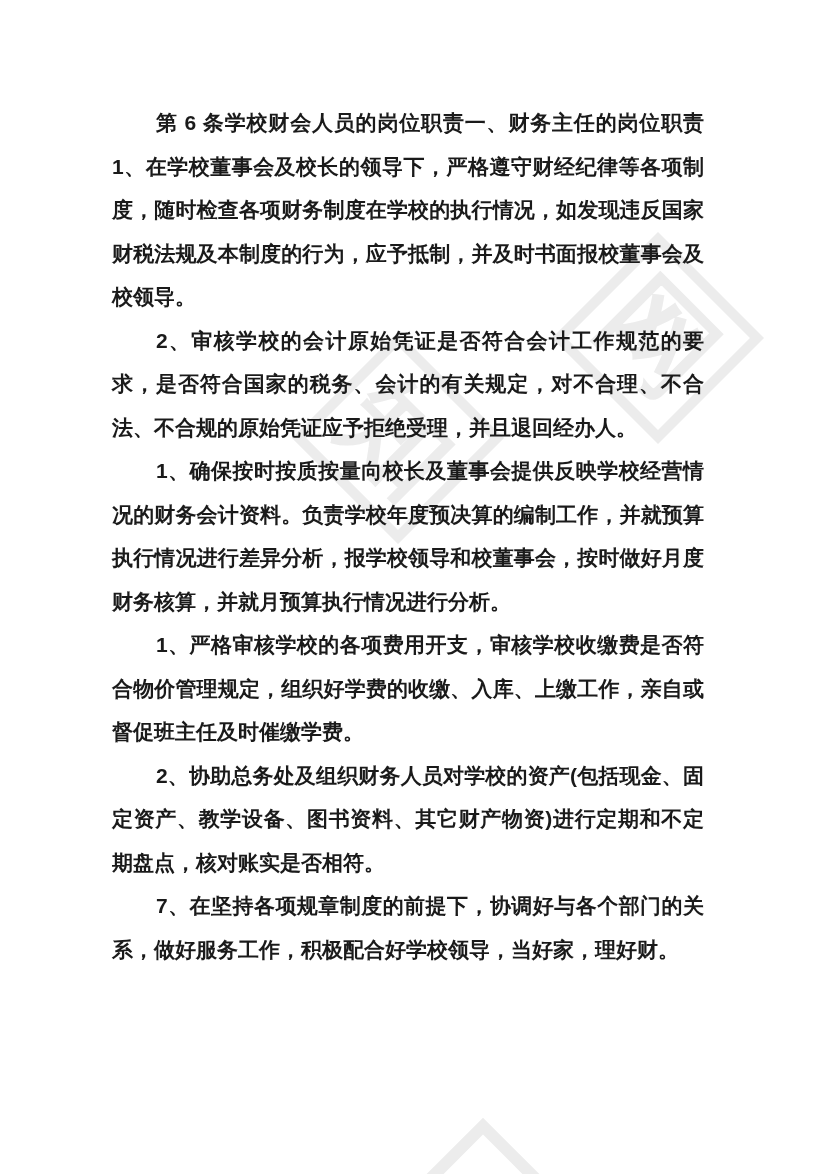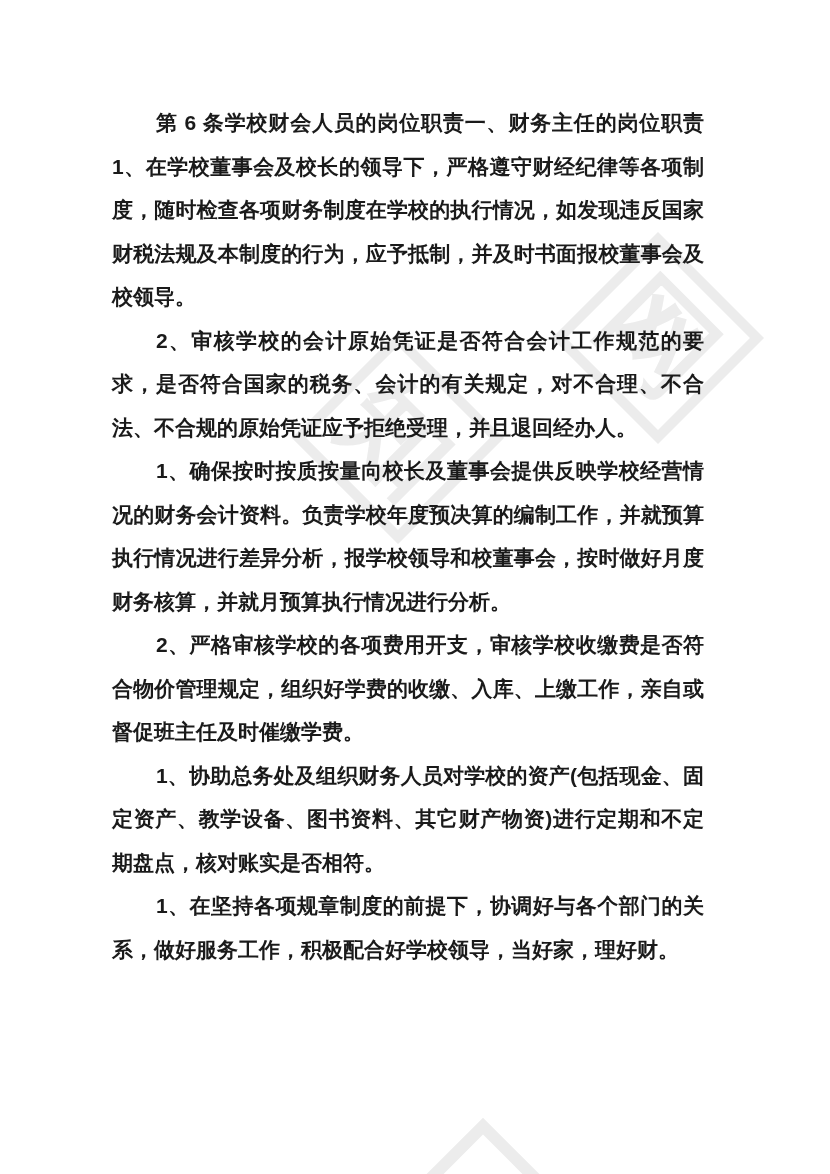--- a/index.html
+++ b/index.html
@@ -82,18 +82,18 @@
     </div>
     <div class="wm-unit wm-bottom">
       <span>知</span>
     </div>
   </div>
 
   <div class="content">
     <p>第 6 条学校财会人员的岗位职责一、财务主任的岗位职责 1、在学校董事会及校长的领导下，严格遵守财经纪律等各项制度，随时检查各项财务制度在学校的执行情况，如发现违反国家财税法规及本制度的行为，应予抵制，并及时书面报校董事会及校领导。</p>
     <p>2、审核学校的会计原始凭证是否符合会计工作规范的要求，是否符合国家的税务、会计的有关规定，对不合理、不合法、不合规的原始凭证应予拒绝受理，并且退回经办人。</p>
     <p>1、确保按时按质按量向校长及董事会提供反映学校经营情况的财务会计资料。负责学校年度预决算的编制工作，并就预算执行情况进行差异分析，报学校领导和校董事会，按时做好月度财务核算，并就月预算执行情况进行分析。</p>
-    <p>2、严格审核学校的各项费用开支，审核学校收缴费是否符合物价管理规定，组织好学费的收缴、入库、上缴工作，亲自或督促班主任及时催缴学费。</p>
-    <p>1、协助总务处及组织财务人员对学校的资产(包括现金、固定资产、教学设备、图书资料、其它财产物资)进行定期和不定期盘点，核对账实是否相符。</p>
-    <p>1、在坚持各项规章制度的前提下，协调好与各个部门的关系，做好服务工作，积极配合好学校领导，当好家，理好财。</p>
+    <p>1、严格审核学校的各项费用开支，审核学校收缴费是否符合物价管理规定，组织好学费的收缴、入库、上缴工作，亲自或督促班主任及时催缴学费。</p>
+    <p>2、协助总务处及组织财务人员对学校的资产(包括现金、固定资产、教学设备、图书资料、其它财产物资)进行定期和不定期盘点，核对账实是否相符。</p>
+    <p>7、在坚持各项规章制度的前提下，协调好与各个部门的关系，做好服务工作，积极配合好学校领导，当好家，理好财。</p>
   </div>
 
 </div>
 
 </body></html>

